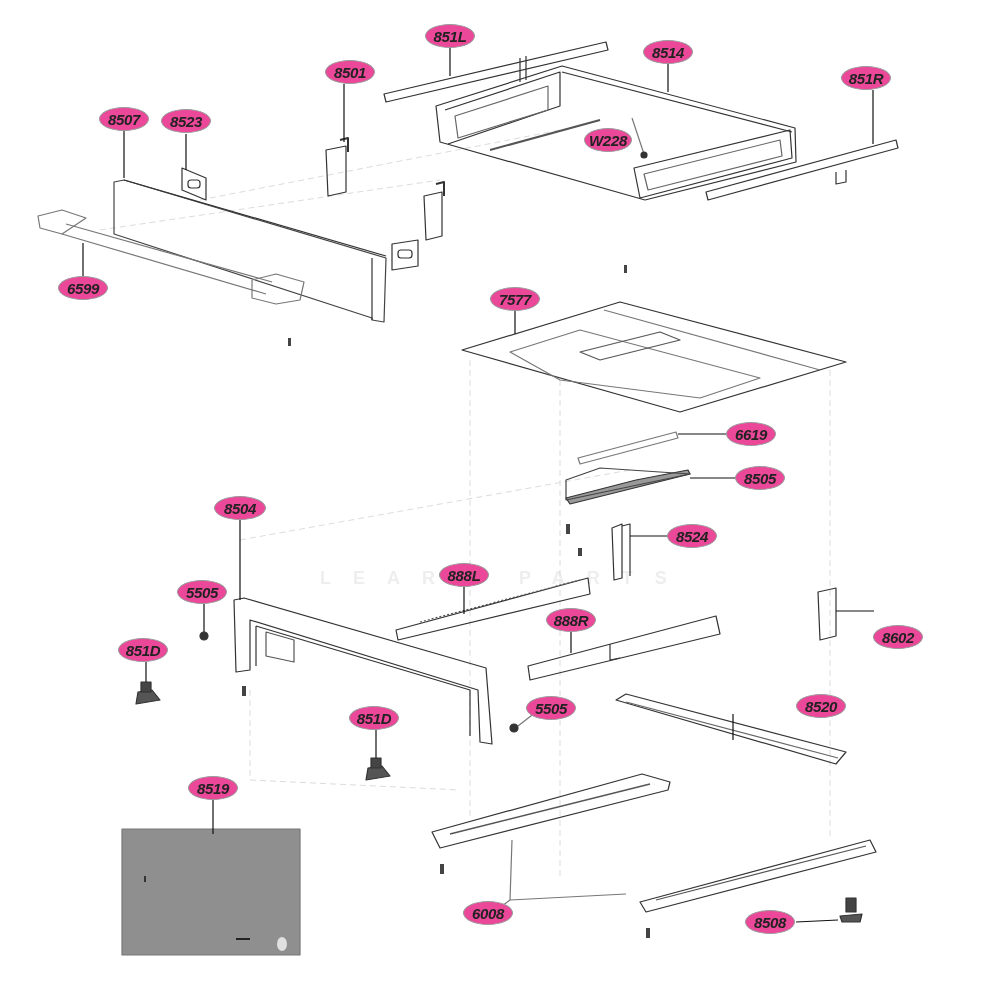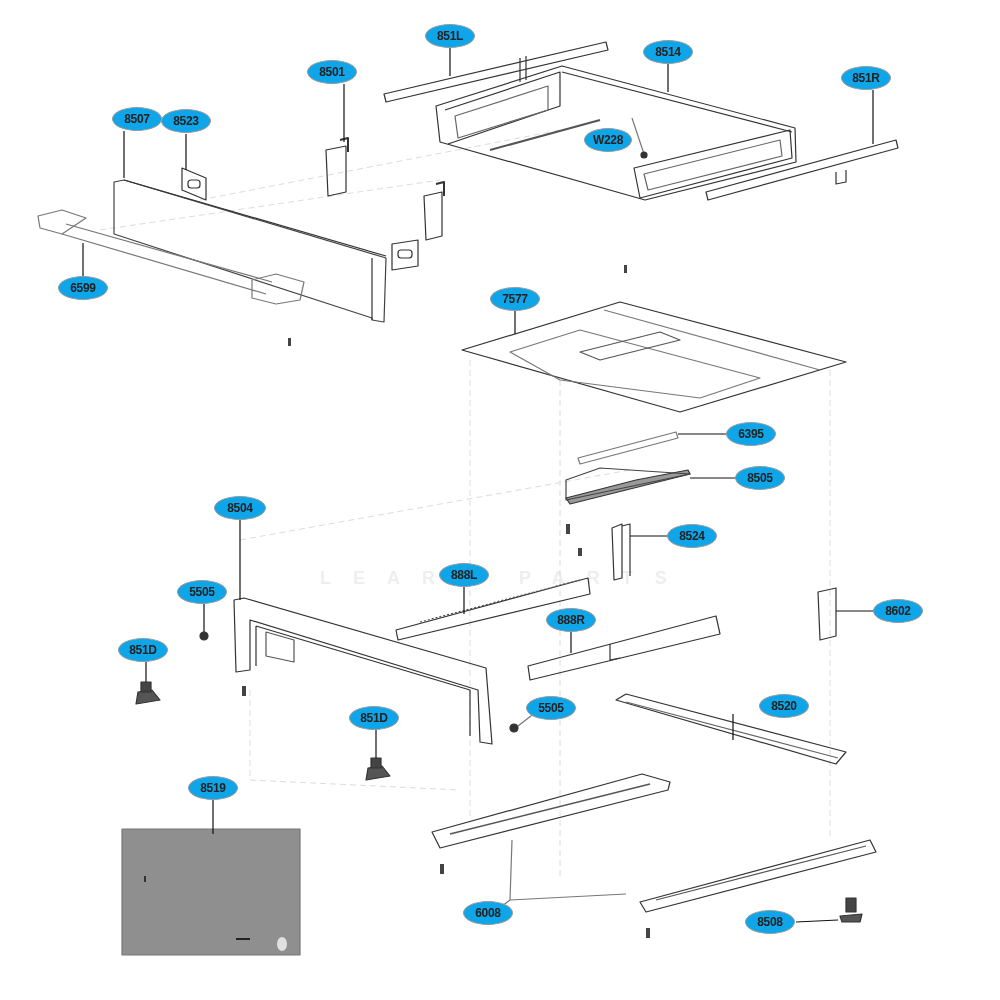--- a/index.html
+++ b/index.html
@@ -1,20 +1,20 @@
 <!DOCTYPE html>
 <html><head>
 <meta charset="utf-8">
 <style>
   html,body{margin:0;padding:0;background:#ffffff;}
   body{width:1000px;height:1000px;position:relative;overflow:hidden;font-family:"Liberation Sans",sans-serif;}
   #canvas{position:absolute;left:0;top:0;width:1000px;height:1000px;}
-  .callout{position:absolute;height:24px;border:1.2px solid #9a9a9a;border-radius:50%;background:#0ea5e9;
-    display:flex;align-items:center;justify-content:center;font-weight:bold;font-size:12px;color:#222;
-    box-sizing:border-box;letter-spacing:-0.3px;}
+  .callout{position:absolute;height:24px;border:1.2px solid #9a9a9a;border-radius:50%;background:#ec4899;
+    display:flex;align-items:center;justify-content:center;font-weight:bold;font-size:15px;color:#222;
+    box-sizing:border-box;letter-spacing:-0.3px;font-style:italic;}
   .watermark{position:absolute;left:320px;top:568px;font-size:18px;color:#eeeeee;letter-spacing:22px;font-weight:bold;}
 </style>
 </head>
 <body>
 
 <div class="watermark">LEARN  PARTS</div>
 
 <svg id="canvas" viewBox="0 0 1000 1000" xmlns="http://www.w3.org/2000/svg">
   <g fill="none" stroke="#333" stroke-width="1.2" stroke-linejoin="round">
 
@@ -183,33 +183,33 @@
       <rect x="144" y="876" width="2" height="6" fill="#333" stroke="none"></rect>
       <rect x="236" y="938" width="14" height="2" fill="#222" stroke="none"></rect>
       <ellipse cx="282" cy="944" rx="5" ry="7" fill="#e0e0e0" stroke="none"></ellipse>
     </g>
   </g>
 </svg>
 
 <div class="callout" style="left:425px;top:24px;width:50px;">851L</div>
 <div class="callout" style="left:643px;top:24px;width:50px;margin-top:16px;">8514</div>
 <div class="callout" style="left:841px;top:66px;width:50px;">851R</div>
-<div class="callout" style="left:307px;top:60px;width:50px;">8501</div>
+<div class="callout" style="left:325px;top:60px;width:50px;">8501</div>
 <div class="callout" style="left:584px;top:94px;width:48px;margin-top:34px;">W228</div>
-<div class="callout" style="left:112px;top:107px;width:50px;">8507</div>
+<div class="callout" style="left:99px;top:107px;width:50px;">8507</div>
 <div class="callout" style="left:161px;top:109px;width:50px;">8523</div>
 <div class="callout" style="left:58px;top:276px;width:50px;">6599</div>
 <div class="callout" style="left:490px;top:287px;width:50px;">7577</div>
-<div class="callout" style="left:726px;top:422px;width:50px;">6395</div>
+<div class="callout" style="left:726px;top:422px;width:50px;">6619</div>
 <div class="callout" style="left:735px;top:466px;width:50px;">8505</div>
 <div class="callout" style="left:667px;top:524px;width:50px;">8524</div>
 <div class="callout" style="left:214px;top:496px;width:52px;">8504</div>
 <div class="callout" style="left:439px;top:563px;width:50px;">888L</div>
 <div class="callout" style="left:177px;top:580px;width:50px;">5505</div>
-<div class="callout" style="left:873px;top:599px;width:50px;">8602</div>
+<div class="callout" style="left:873px;top:625px;width:50px;">8602</div>
 <div class="callout" style="left:546px;top:608px;width:50px;">888R</div>
 <div class="callout" style="left:118px;top:638px;width:50px;">851D</div>
 <div class="callout" style="left:526px;top:696px;width:50px;">5505</div>
-<div class="callout" style="left:759px;top:694px;width:50px;">8520</div>
+<div class="callout" style="left:796px;top:694px;width:50px;">8520</div>
 <div class="callout" style="left:349px;top:706px;width:50px;">851D</div>
 <div class="callout" style="left:188px;top:776px;width:50px;">8519</div>
 <div class="callout" style="left:463px;top:901px;width:50px;">6008</div>
 <div class="callout" style="left:745px;top:910px;width:50px;">8508</div>
 
 </body></html>

